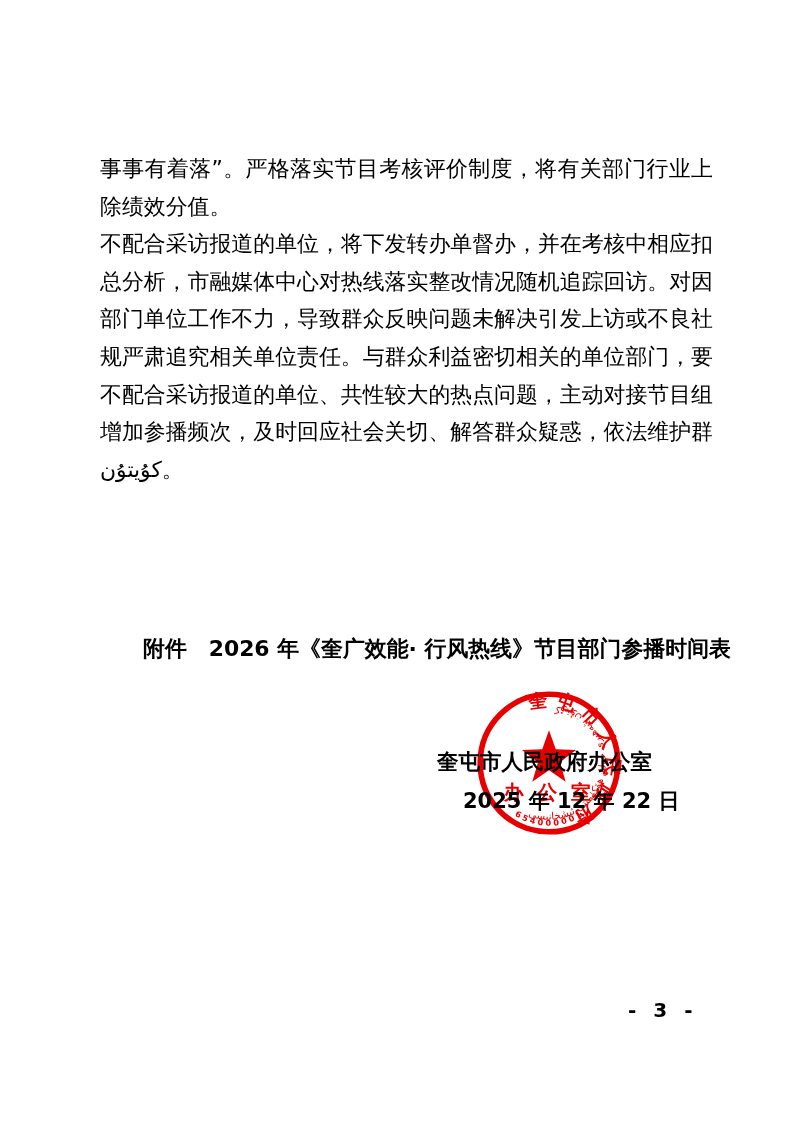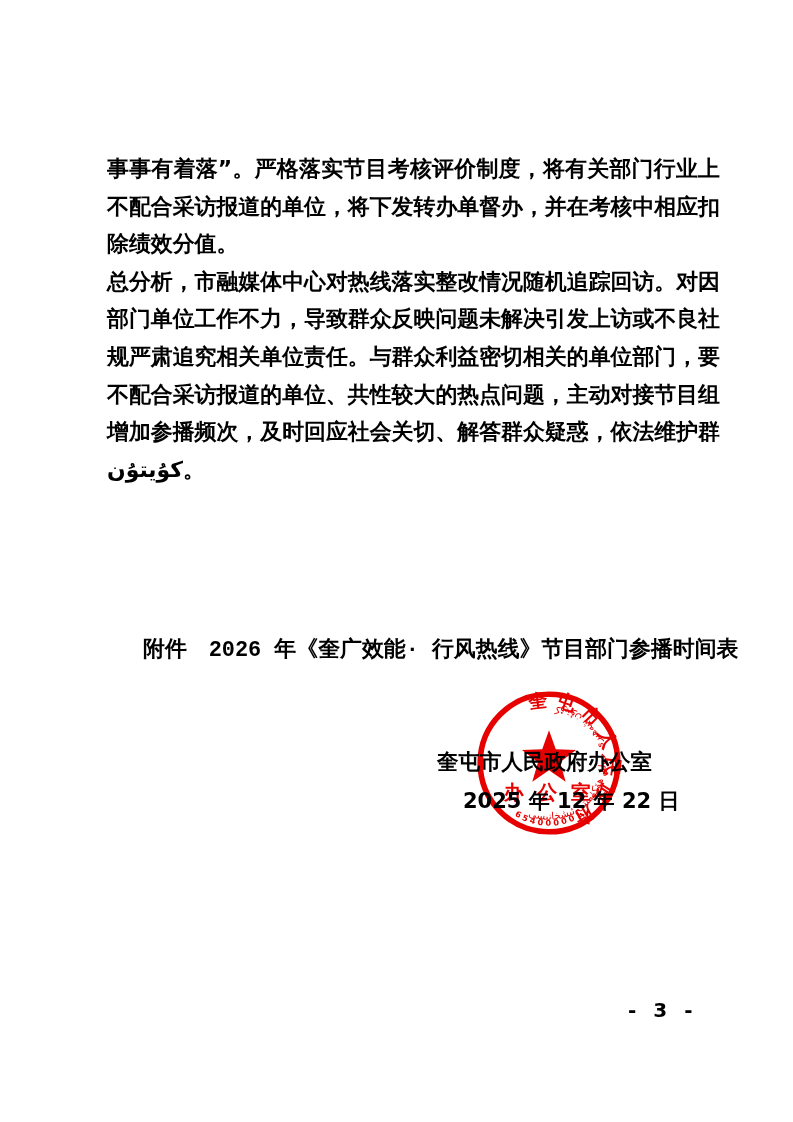--- a/index.html
+++ b/index.html
@@ -9,43 +9,42 @@
     width: 793px;
     height: 1122px;
     margin: 0 auto;
     background: #ffffff;
     font-family: "DejaVu Sans", sans-serif;
     color: #000000;
     overflow: hidden;
   }
   .body-text {
     position: absolute;
-    left: 107px;
+    left: 100px;
     top: 150px;
     width: 613px;
     font-size: 21.9px;
-    font-weight: 700;
+    font-weight: 400;
   }
   .body-line {
     height: 37.6px;
     line-height: 37.6px;
     text-align: justify;
     text-align-last: justify;
     white-space: nowrap;
   }
   .body-line.indent { text-indent: 43.8px; }
   .body-line.para-end { text-align-last: left; white-space: normal; }
   .attachment {
     position: absolute;
     left: 143px;
     top: 634px;
     font-size: 21.9px;
     font-weight: 600;
     white-space: nowrap;
-    font-family: Liberation Mono, monospace;
   }
   .signature {
     position: absolute;
     left: 437px;
     top: 747px;
     width: 212px;
     text-align: center;
     font-size: 21.5px;
     font-weight: 600;
     white-space: nowrap;
@@ -86,23 +85,23 @@
 </head>
 <body>
 
 <div class="page">
 
   <div class="body-text">
 
       <div class="body-line">事事有着落”。严格落实节目考核评价制度，将有关部门行业上</div>
 
 
+      <div class="body-line para-end">除绩效分值。</div>
+
       <div class="body-line">不配合采访报道的单位，将下发转办单督办，并在考核中相应扣</div>
-
-      <div class="body-line para-end">除绩效分值。</div>
 
 
       <div class="body-line">总分析，市融媒体中心对热线落实整改情况随机追踪回访。对因</div>
 
       <div class="body-line">部门单位工作不力，导致群众反映问题未解决引发上访或不良社</div>
 
 
       <div class="body-line">规严肃追究相关单位责任。与群众利益密切相关的单位部门，要</div>
 
       <div class="body-line">不配合采访报道的单位、共性较大的热点问题，主动对接节目组</div>

